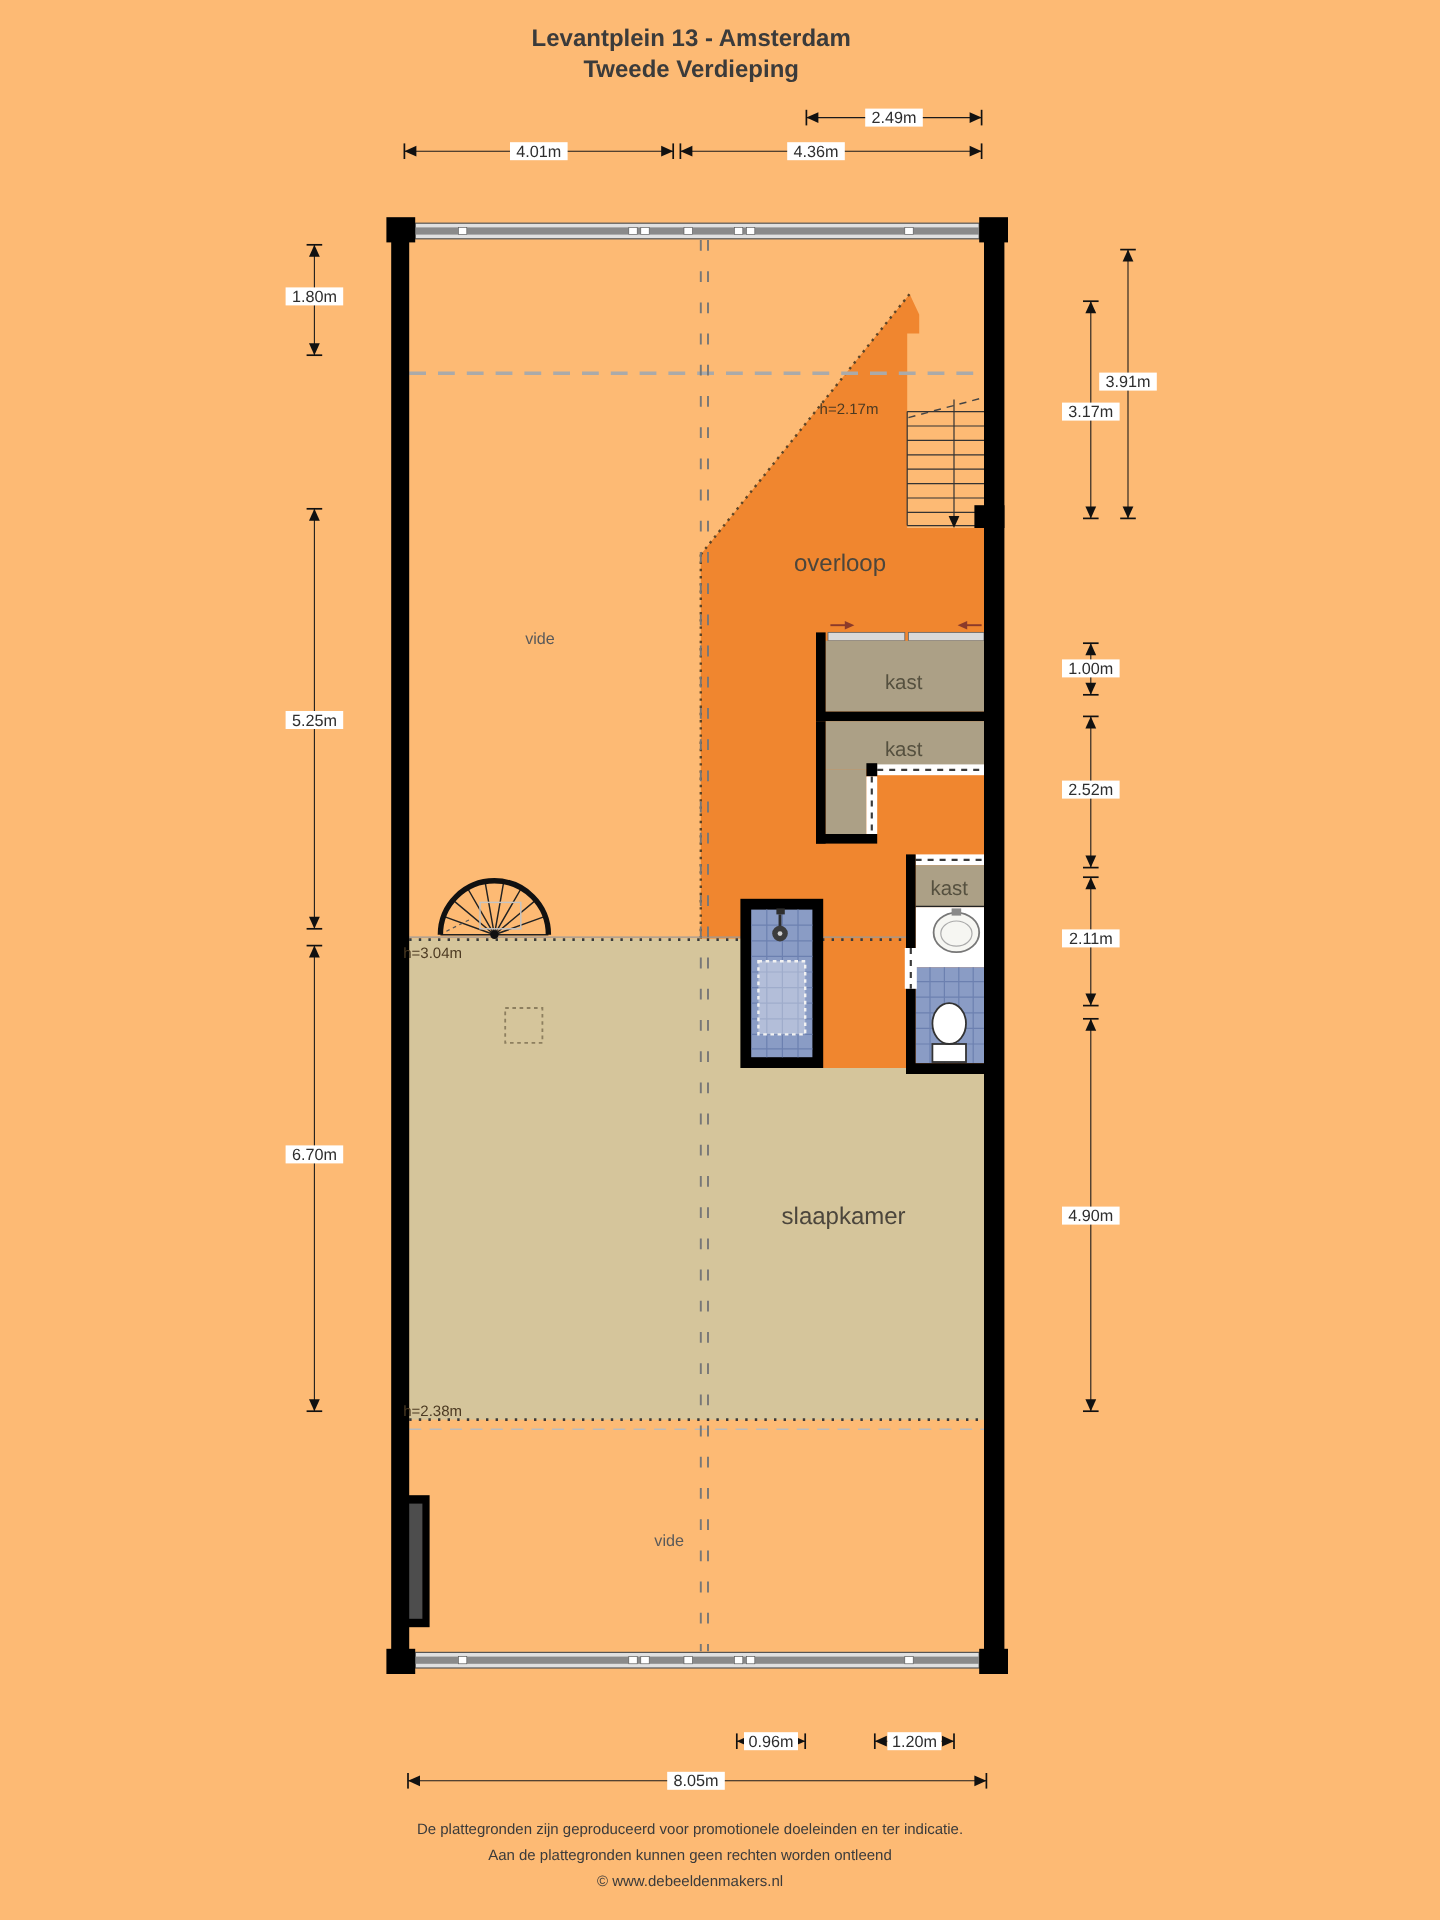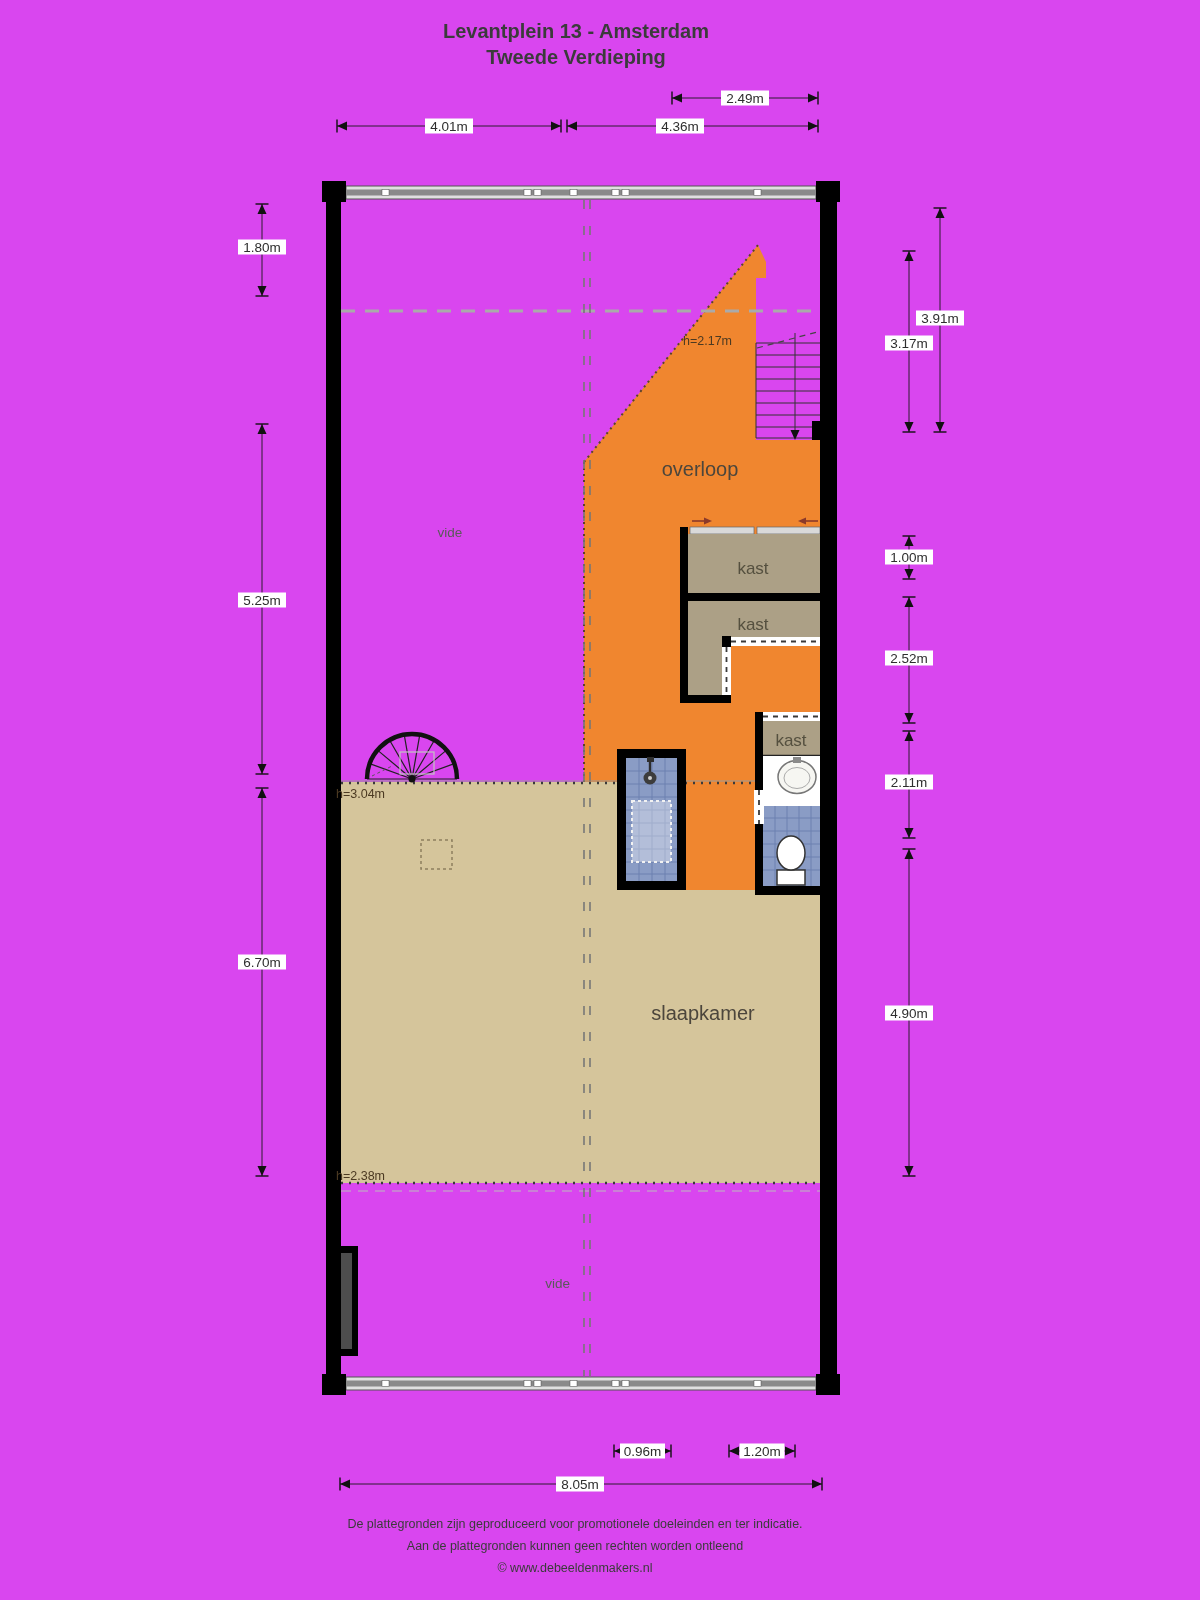--- a/index.html
+++ b/index.html
@@ -1,16 +1,16 @@
 <!DOCTYPE html>
 <html><head>
 <meta charset="utf-8">
 <style>
   html,body{margin:0;padding:0;background:#fff;}
-  .page{position:relative;width:1200px;height:1600px;background:#d946ef;margin:0 auto;overflow:hidden;}
+  .page{position:relative;width:1200px;height:1600px;background:#fdba74;margin:0 auto;overflow:hidden;}
   svg{display:block;font-family:"Liberation Sans",sans-serif;}
   .t-title{font-size:20px;font-weight:bold;fill:#3b3b3b;}
   .t-room{font-size:20px;fill:#4c463c;}
   .t-kast{font-size:17px;fill:#55503f;}
   .t-dim{font-size:13.5px;fill:#2e2e2e;}
   .t-h{font-size:12.5px;fill:#4c3a22;}
   .t-vide{font-size:13.5px;fill:#5a5a5a;}
   .t-footer{font-size:12.5px;fill:#3b3b3b;}
   .dimline{stroke:#1a1a1a;stroke-width:0.9;}
   .arr{fill:#111;}

